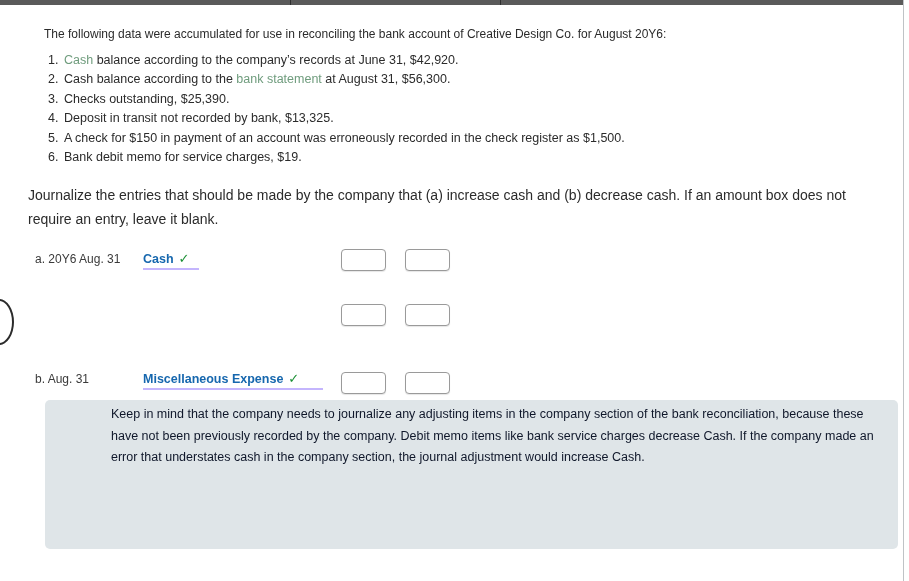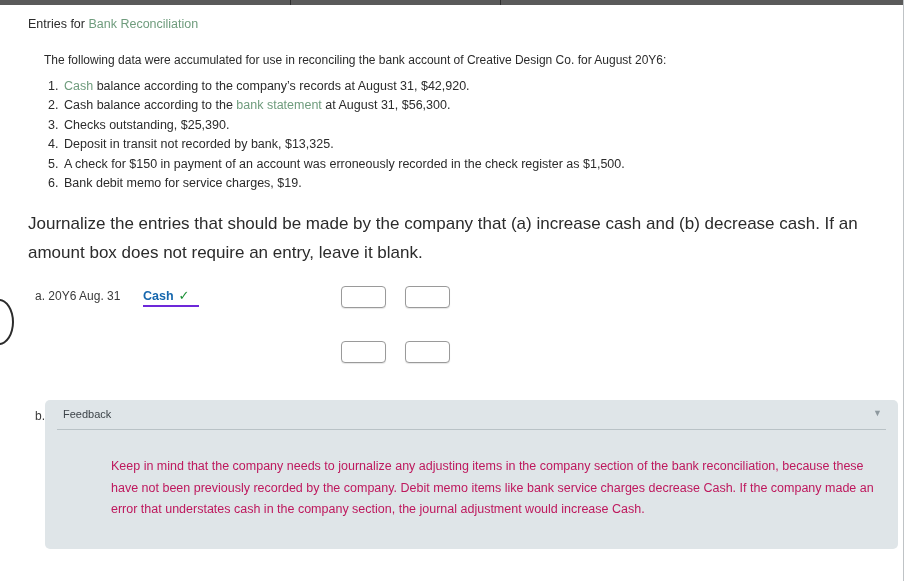--- a/index.html
+++ b/index.html
@@ -75,21 +75,21 @@
     font-size: 12.5px;
     color: #2b2b2b;
   }
   ol.facts li {
     line-height: 1.55;
     padding-left: 2px;
   }
 
   .instruct {
     margin: 16px 28px 0 28px;
-    font-size: 17px;
+    font-size: 14px;
     color: #2b2b2b;
     line-height: 1.72;
     max-width: 872px;
   }
 
   
   .journal {
     position: relative;
     margin: 18px 0 0 0;
     width: 903px;
@@ -109,21 +109,21 @@
   }
   .jacct-wrap {
     position: absolute;
     left: 143px; top: 0px;
   }
   .jacct {
     display: inline-block;
     font-size: 12.5px;
     font-weight: bold;
     color: #1667ae;
-    border-bottom: 2px solid #6d28d9;
+    border-bottom: 2px solid #c4b5fd;
     padding: 0 0 2px 0;
     white-space: nowrap;
     min-width: 56px;
   }
   .jacct .ck {
     color: #1a8f34;
     font-weight: bold;
     font-size: 13px;
     margin-left: 5px;
   }
@@ -178,50 +178,47 @@
     font-size: 11px;
     color: #3d4449;
     cursor: pointer;
   }
   .fb-cmw .tri {
     font-size: 9px;
     color: #8e999f;
     margin-right: 4px;
   }
   .fb-body {
-    margin: 26px 22px 0 66px;
-    font-size: 12.5px;
-    color: #be185d;
+    margin: 4px 22px 0 66px;
+    font-size: 12.5px;
+    color: #0f172a;
     line-height: 1.72;
   }
 </style>
 </head>
 <body>
 
 <div id="page">
 
   <div class="topbar">
     <div class="topbar-sep s1"></div>
     <div class="topbar-sep s2"></div>
   </div>
 
   <div class="scroll-track"></div>
 
   <div class="edge-circle"></div>
 
   <div class="content">
 
-    <div class="qtitle">
-      <span>Entries for </span><span class="glossary">Bank Reconciliation</span>
-    </div>
 
     <p class="intro">The following data were accumulated for use in reconciling the bank account of Creative Design Co. for August 20Y6:</p>
 
     <ol class="facts">
-      <li><span class="glossary">Cash</span><span> balance according to the company’s records at August 31, $42,920.</span></li>
+      <li><span class="glossary">Cash</span><span> balance according to the company’s records at June 31, $42,920.</span></li>
       <li><span>Cash balance according to the </span><span class="glossary">bank statement</span><span> at August 31, $56,300.</span></li>
       <li>Checks outstanding, $25,390.</li>
       <li>Deposit in transit not recorded by bank, $13,325.</li>
       <li>A check for $150 in payment of an account was erroneously recorded in the check register as $1,500.</li>
       <li>Bank debit memo for service charges, $19.</li>
     </ol>
 
     <p class="instruct">Journalize the entries that should be made by the company that (a) increase cash and (b) decrease cash. If an amount box does not require an entry, leave it blank.</p>
 
     <div class="journal">
@@ -256,20 +253,16 @@
           <span class="jacct"><span>Cash</span><span class="ck">✓</span></span>
         </div>
         <input class="jbox c1" style="top: 9px;" type="text" value="">
         <input class="jbox c2" style="top: 9px;" type="text" value="">
       </div>
 
     </div>
   </div>
 
   <div class="feedback">
-    <div class="fb-head">
-      <span class="fb-title">Feedback</span>
-      <span class="fb-collapse">▼</span>
-    </div>
     <div class="fb-body">Keep in mind that the company needs to journalize any adjusting items in the company section of the bank reconciliation, because these have not been previously recorded by the company. Debit memo items like bank service charges decrease Cash. If the company made an error that understates cash in the company section, the journal adjustment would increase Cash.</div>
   </div>
 
 </div>
 
 </body></html>

